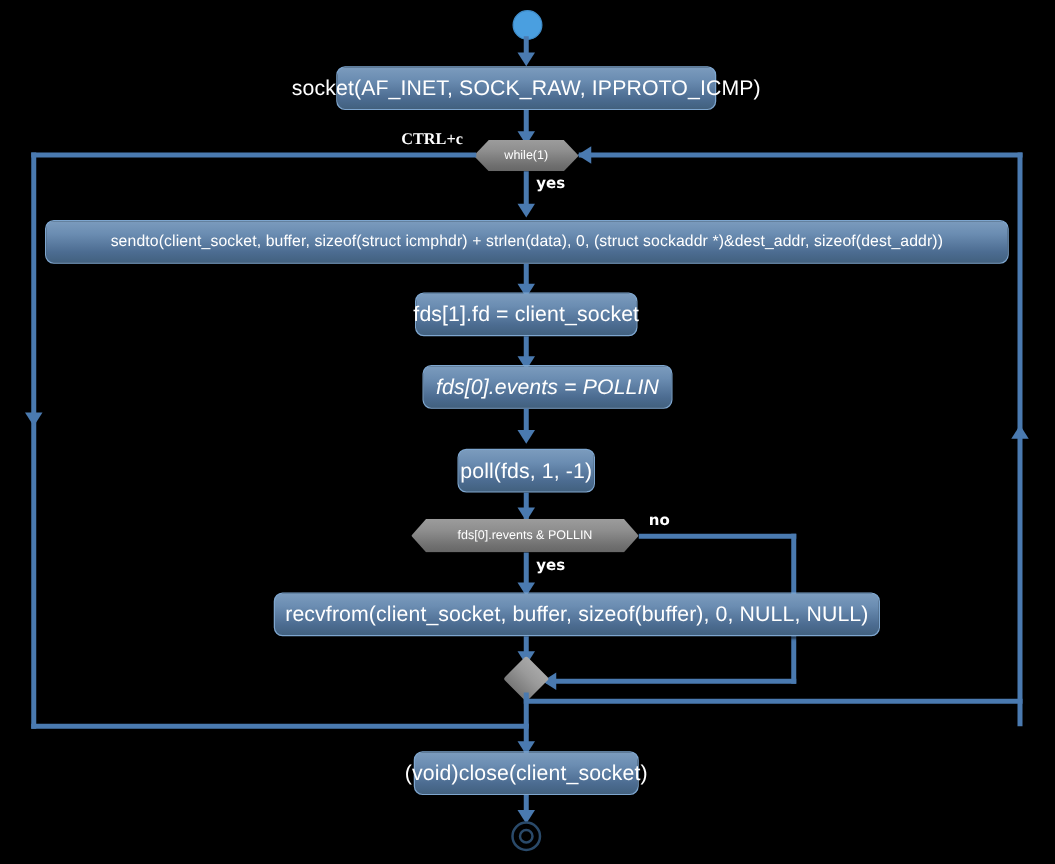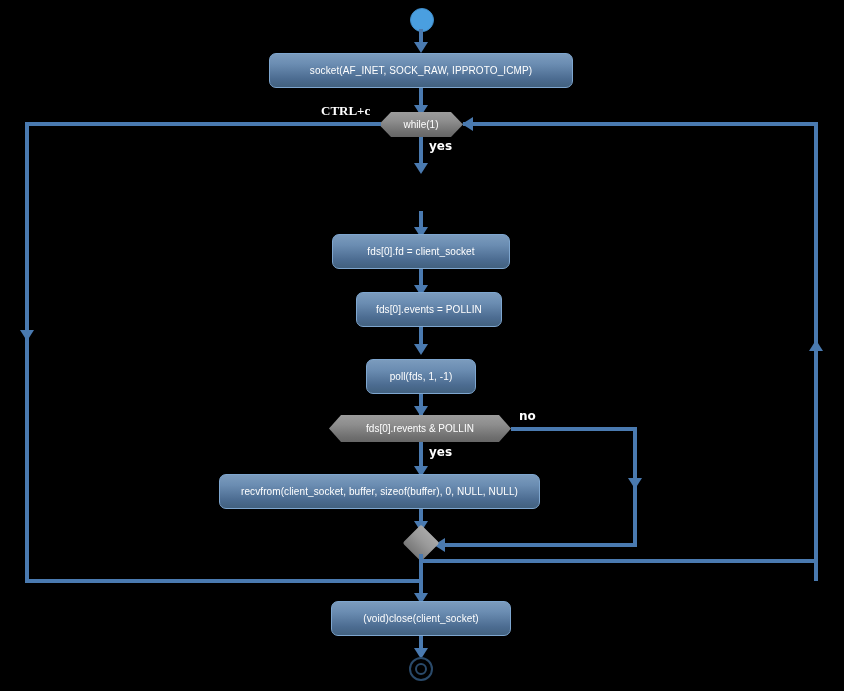--- a/index.html
+++ b/index.html
@@ -8,21 +8,21 @@
   #canvas{position:relative;width:844px;height:691px;background:#000000;}
 
   
   .node{
     position:absolute;
     box-sizing:border-box;
     border:1px solid #7ea6cf;
     border-radius:7px;
     background:linear-gradient(to bottom,#7b9bbd 0%,#6b8db2 30%,#4c6c91 75%,#42617f 100%);
     color:#ffffff;
-    font-size:10px;
+    font-size:17px;
     line-height:1;
     display:flex;
     align-items:center;
     justify-content:center;
     white-space:nowrap;
     box-shadow:2px 2px 2px rgba(0,0,0,0.55);
     letter-spacing:.1px;
   }
 
   
@@ -134,30 +134,31 @@
   <div class="line-h" style="left:463px;top:122px;width:355px;"></div>
   <div class="arrow-left" style="left:462px;top:117px;"></div>
 
   <div class="line-v" style="left:814px;top:122px;height:459px;"></div>
   <div class="arrow-up" style="left:809px;top:340px;"></div>
 
   <div class="line-v" style="left:419px;top:137px;height:33px;"></div>
   <div class="arrow-down" style="left:414px;top:163px;"></div>
   <div class="edge-label" style="left:429px;top:140px;">yes</div>
 
+  <div class="node" style="left:36px;top:176px;width:771px;height:35px;font-size:12.6px;">sendto(client_socket, buffer, sizeof(struct icmphdr) + strlen(data), 0, (struct sockaddr *)&amp;dest_addr, sizeof(dest_addr))</div>
 
   <div class="line-v" style="left:419px;top:211px;height:23px;"></div>
   <div class="arrow-down" style="left:414px;top:227px;"></div>
 
-  <div class="node" style="left:332px;top:234px;width:178px;height:35px;">fds[0].fd = client_socket</div>
+  <div class="node" style="left:332px;top:234px;width:178px;height:35px;">fds[1].fd = client_socket</div>
 
   <div class="line-v" style="left:419px;top:269px;height:23px;"></div>
   <div class="arrow-down" style="left:414px;top:285px;"></div>
 
-  <div class="node" style="left:356px;top:292px;width:146px;height:35px;">fds[0].events = POLLIN</div>
+  <div class="node" style="left:338px;top:292px;width:200px;height:35px;font-style:italic;">fds[0].events = POLLIN</div>
 
   <div class="line-v" style="left:419px;top:327px;height:24px;"></div>
   <div class="arrow-down" style="left:414px;top:344px;"></div>
 
   <div class="node" style="left:366px;top:359px;width:110px;height:35px;text-align:center;">poll(fds, 1, -1)</div>
 
   <div class="line-v" style="left:419px;top:394px;height:22px;"></div>
   <div class="arrow-down" style="left:414px;top:406px;"></div>
 
   <div class="hexagon" style="left:329px;top:415px;width:182px;height:27px;">fds[0].revents &amp; POLLIN</div>
@@ -166,21 +167,21 @@
   <div class="edge-label" style="left:519px;top:410px;">no</div>
   <div class="line-v" style="left:633px;top:427px;height:120px;"></div>
   <div class="arrow-down" style="left:628px;top:478px;"></div>
   <div class="line-h" style="left:437px;top:543px;width:200px;"></div>
   <div class="arrow-left" style="left:434px;top:538px;"></div>
 
   <div class="line-v" style="left:419px;top:442px;height:32px;"></div>
   <div class="arrow-down" style="left:414px;top:466px;"></div>
   <div class="edge-label" style="left:429px;top:446px;">yes</div>
 
-  <div class="node" style="left:219px;top:474px;width:321px;height:35px;">recvfrom(client_socket, buffer, sizeof(buffer), 0, NULL, NULL)</div>
+  <div class="node" style="left:219px;top:474px;width:485px;height:35px;">recvfrom(client_socket, buffer, sizeof(buffer), 0, NULL, NULL)</div>
 
   <div class="line-v" style="left:419px;top:509px;height:22px;"></div>
   <div class="arrow-down" style="left:414px;top:521px;"></div>
 
   <div class="merge-diamond" style="left:408px;top:530px;"></div>
 
   <div class="line-v" style="left:419px;top:554px;height:27px;"></div>
   <div class="line-h" style="left:419px;top:559px;width:399px;"></div>
 
   <div class="line-v" style="left:419px;top:579px;height:24px;"></div>

